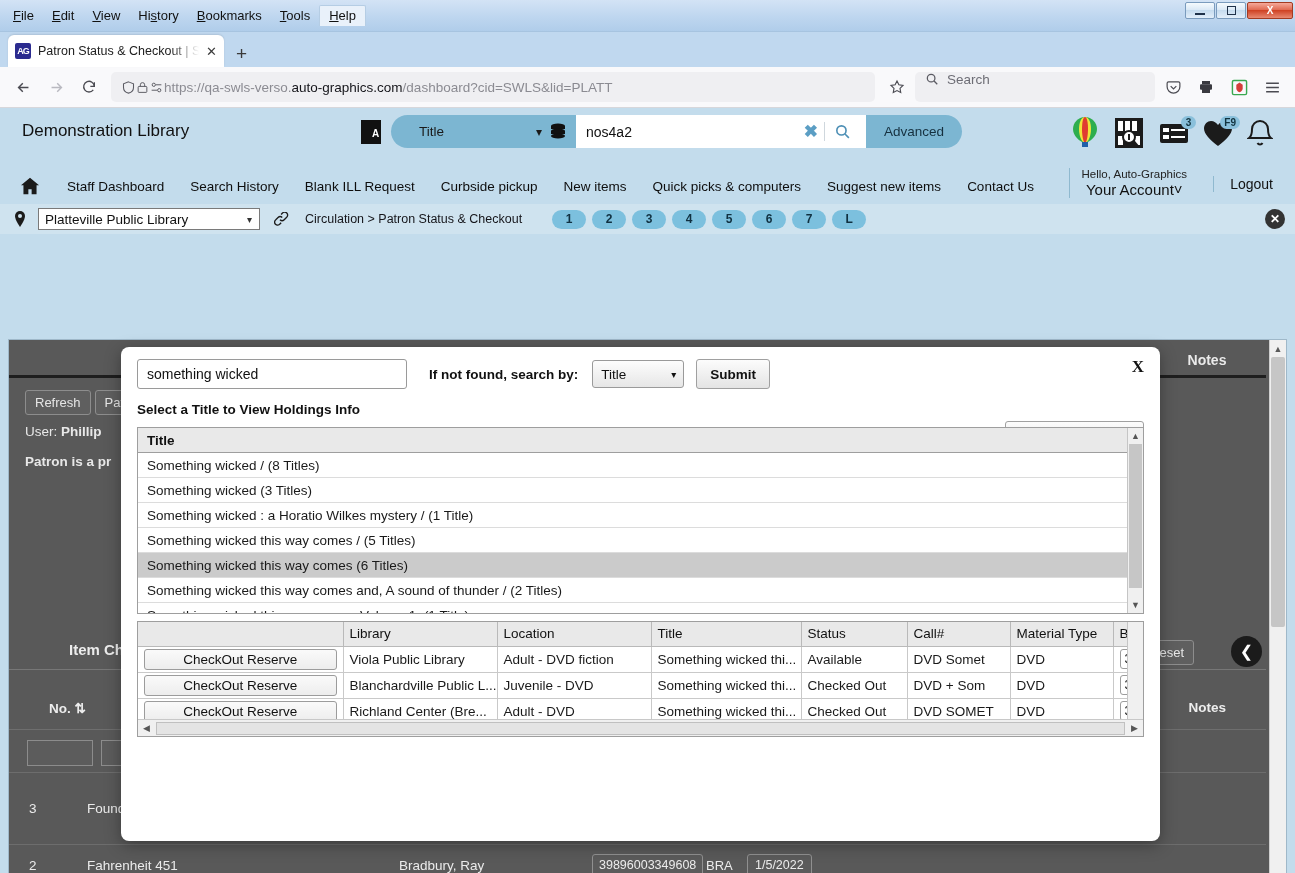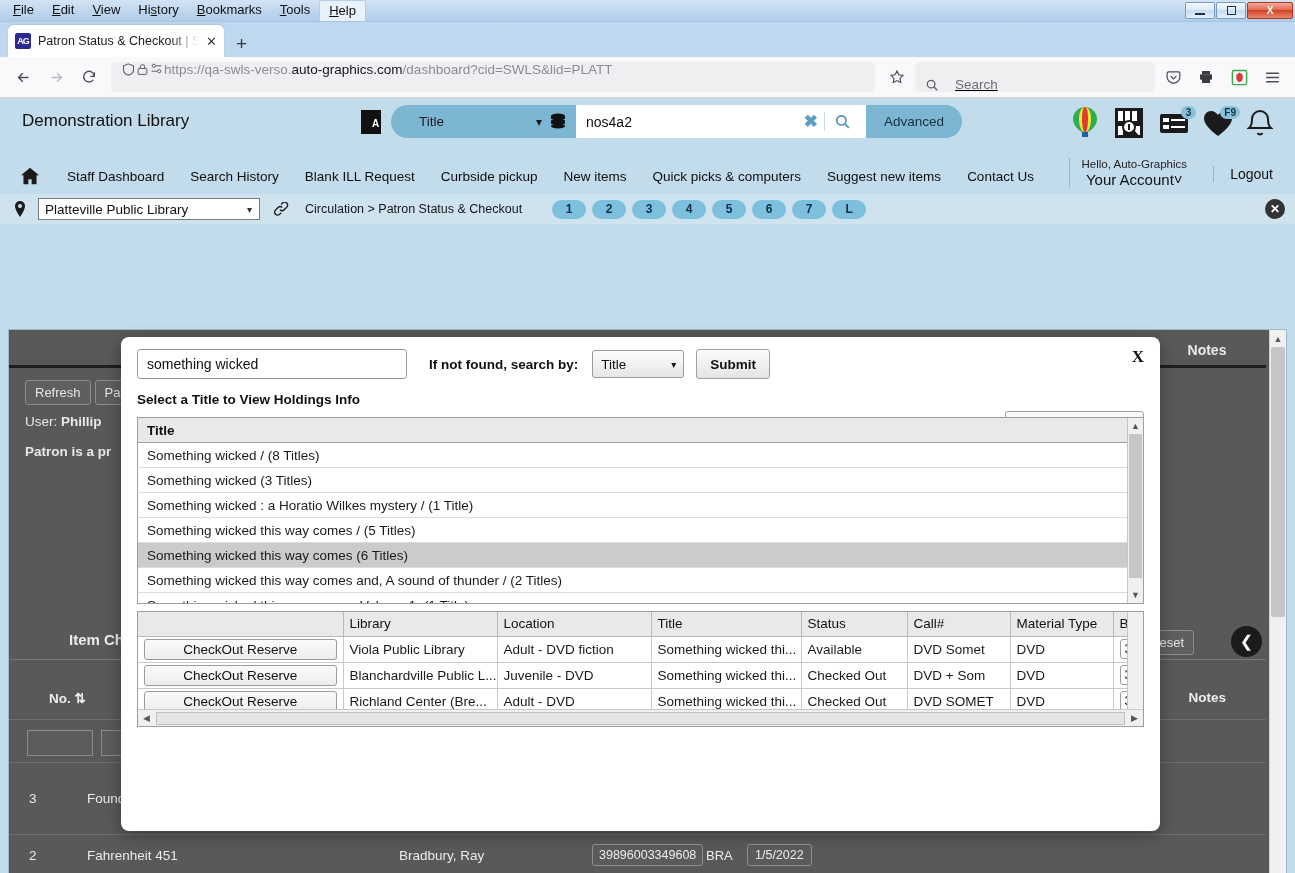--- a/index.html
+++ b/index.html
@@ -7,24 +7,24 @@
     margin: 0; padding: 0;
     width: 1295px; height: 873px;
     overflow: hidden;
     font-family: "Liberation Sans", sans-serif;
     font-size: 13px;
     background: #b9d3ea;
   }
 
   
   #win-titlebar {
-    height: 22px;
+    height: 32px;
     background: linear-gradient(180deg,#d3e3f5 0%, #bed6ef 55%, #b0cdea 100%);
     position: relative;
-    display: flex; align-items: flex-end;
+    display: flex; align-items: center;
     border-bottom: 1px solid #a7c4e0;
   }
   #menubar { display: flex; gap: 0; padding-left: 4px; height: 22px; align-items: center; }
   .menu-item {
     font-size: 13px; color: #111; padding: 2px 9px; line-height: 16px;
     cursor: default; white-space: nowrap;
   }
   .menu-item u { text-decoration: underline; }
   .menu-item.active { background: #e9f1fa; border:1px solid #b5cde4; border-bottom:none; border-radius:2px 2px 0 0;}
   #win-buttons { position: absolute; right: 2px; top: 2px; display: flex; gap: 1px; }
@@ -77,28 +77,28 @@
     border-bottom: 1px solid #d7d7db;
   }
   .navicon {
     width: 30px; height: 30px; border-radius: 4px;
     display: flex; align-items: center; justify-content: center;
     color: #4b4b52; cursor: pointer; flex: none;
   }
   .navicon.dim { color: #b9b9c0; }
   #urlbar {
     flex: 1; height: 30px; background: #efeff2; border-radius: 5px;
-    display: flex; padding: 0 10px;
+    display: flex; align-items: center; padding: 0 10px;
     margin: 0 4px; min-width: 0;
   }
   #url-text { flex: 1; font-size: 13.5px; color: #8b8b92; white-space: nowrap; overflow: hidden; }
   #url-text b { color: #15151a; font-weight: normal; }
   #searchbar {
     width: 240px; height: 30px; background: #efeff2; border-radius: 5px;
-    display: flex; align-items: flex-end; gap: 16px; padding: 0 10px; flex: none; text-decoration: underline;
+    display: flex; align-items: flex-start; gap: 8px; padding: 0 10px; flex: none;
   }
   #search-ph { font-size: 13.5px; color: #6d6d75; }
 
   
   #app {
     position: relative;
     height: 827px;
     background: #c3dcec;
     overflow: hidden;
   }

